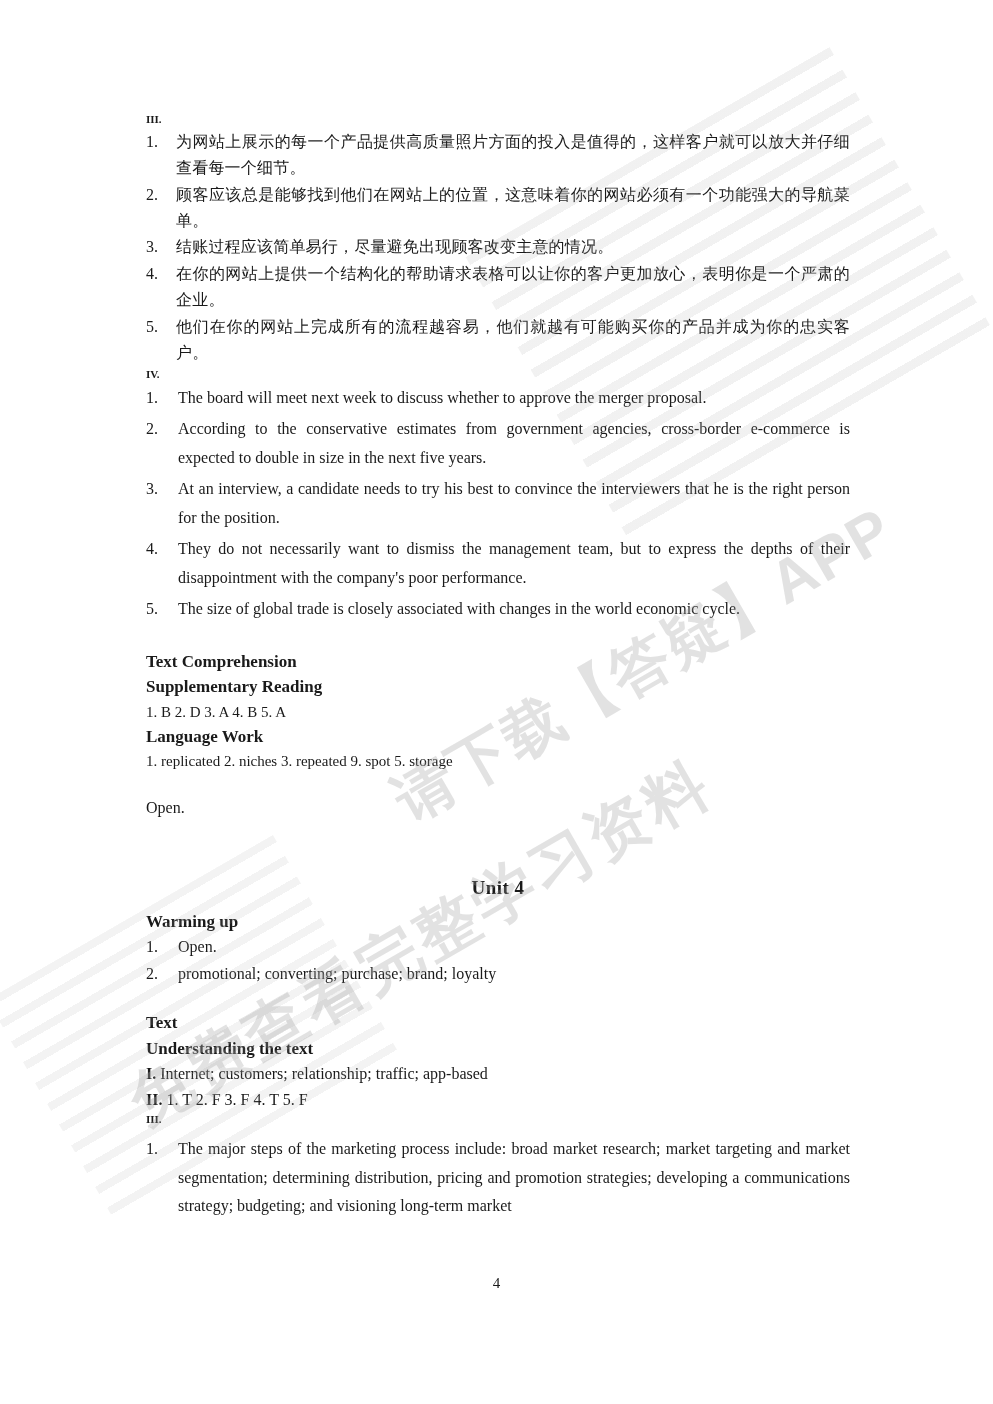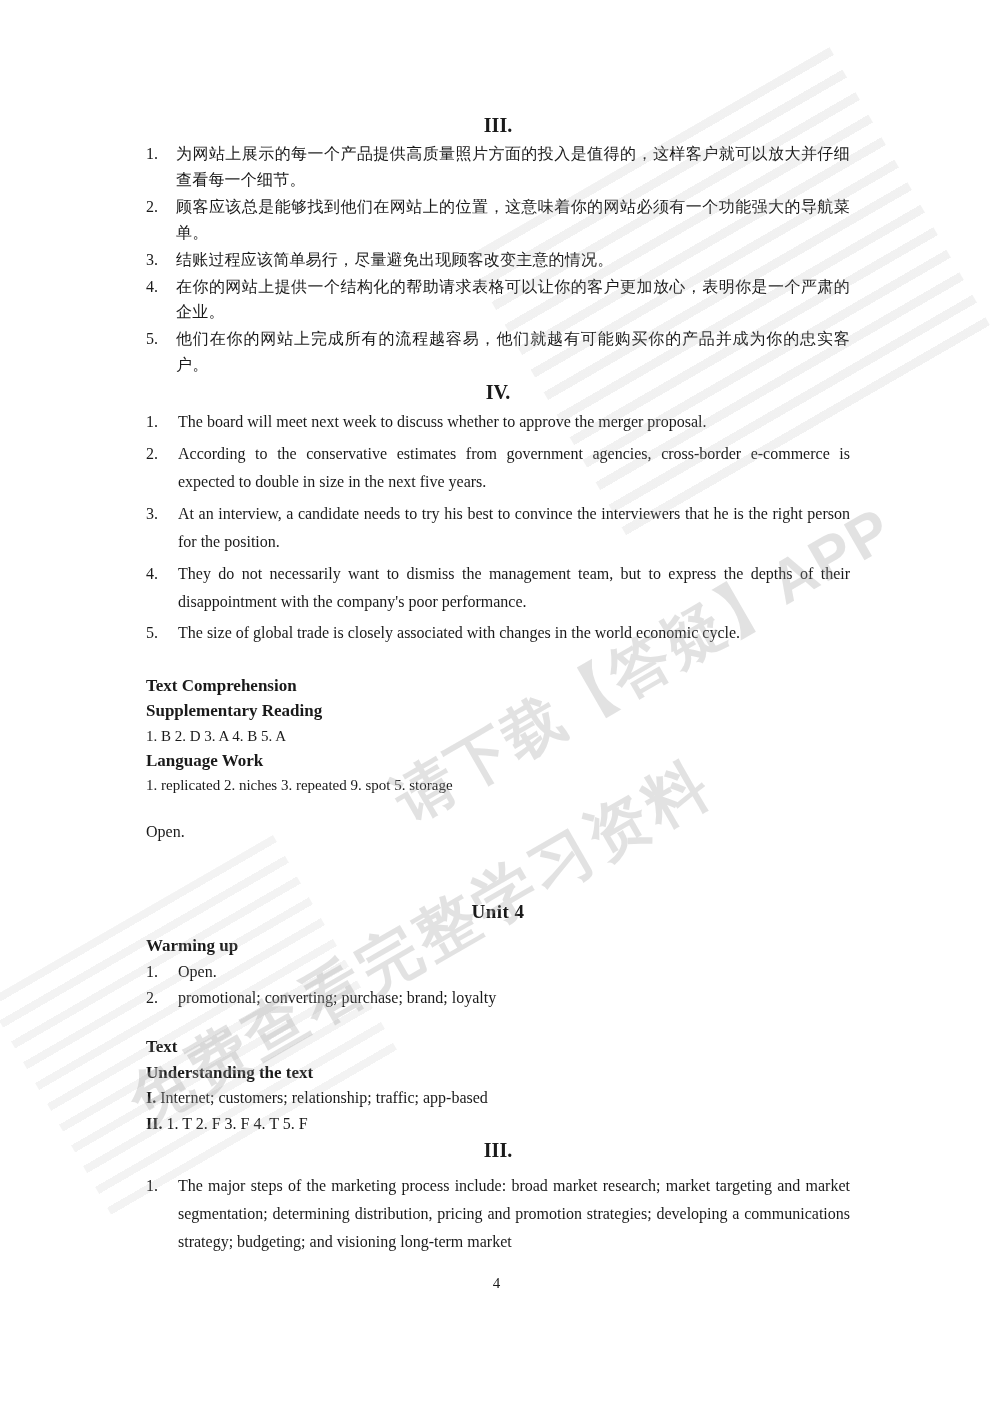--- a/index.html
+++ b/index.html
@@ -81,24 +81,23 @@
       rgba(170,170,170,0.14) 0px,
       rgba(170,170,170,0.14) 8px,
       rgba(255,255,255,0) 8px,
       rgba(255,255,255,0) 24px
     );
   }
 
   
   .sec-label {
     font-weight: bold;
-    font-size: 20px;
+    font-size: 11px;
     margin: 0 0 2px 0;
     line-height: 1.35;
-    text-align: center;
   }
   .olist {
     margin: 0;
     padding: 0;
     list-style: none;
   }
   .li {
     display: flex;
     align-items: flex-start;
     font-size: 16px;

